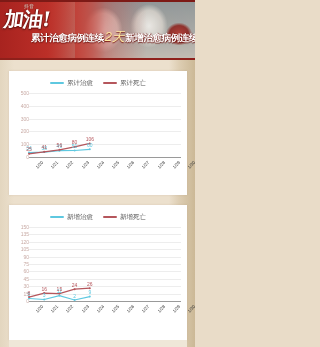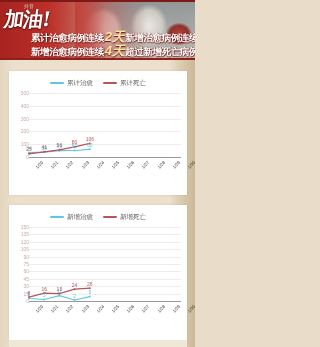--- a/index.html
+++ b/index.html
@@ -55,21 +55,21 @@
   }
   .headline{
     position:absolute;left:31px;width:164px;height:14px;
     color:#fff;font-size:9.5px;line-height:14px;font-weight:bold;
     white-space:nowrap;letter-spacing:-.4px;
     text-shadow:0 1px 1px rgba(110,20,16,.95),1px 0 1px rgba(110,20,16,.8);
   }
   .headline.l1{top:30px;}
   .headline.l2{top:44px;}
   .headline .big{
-    font-size:13px;color:#ffe9a0;font-style:italic;font-weight:bold;
+    font-size:13px;color:#ffe9a0;font-style:italic;font-weight:normal;
     padding:0 1px;text-shadow:0 1px 1px rgba(120,20,15,1);
   }
   .headline .hl{color:#ffffff;}
 
   
   #body-bg{
     position:absolute;left:0;top:60px;width:195px;height:287px;
     background:#ece0cd;
   }
   #body-bg:before{
@@ -134,23 +134,20 @@
   <div class="photo"></div>
   <div class="redwash"></div>
   <div class="topline"></div>
   <div class="botline"></div>
 
   <div id="logo">加油!</div>
   <div id="logo-sub">抖音</div>
 
   <div class="headline l1">
     <span class="hl">累计治愈病例连续</span><span class="big">2天</span><span class="hl">新增治愈病例连续</span>
-  </div>
-  <div class="headline l2">
-    <span class="hl">新增治愈病例连续</span><span class="big">4天</span><span class="hl">超过新增死亡病例</span>
   </div>
 </div>
 
 <div id="body-bg"></div>
 
 <div class="card" id="card1">
   <div class="legend">
     <div class="legend-item">
       <span class="legend-line" style="background: rgb(94, 200, 224);"></span>
       <span class="legend-label">累计治愈</span>

